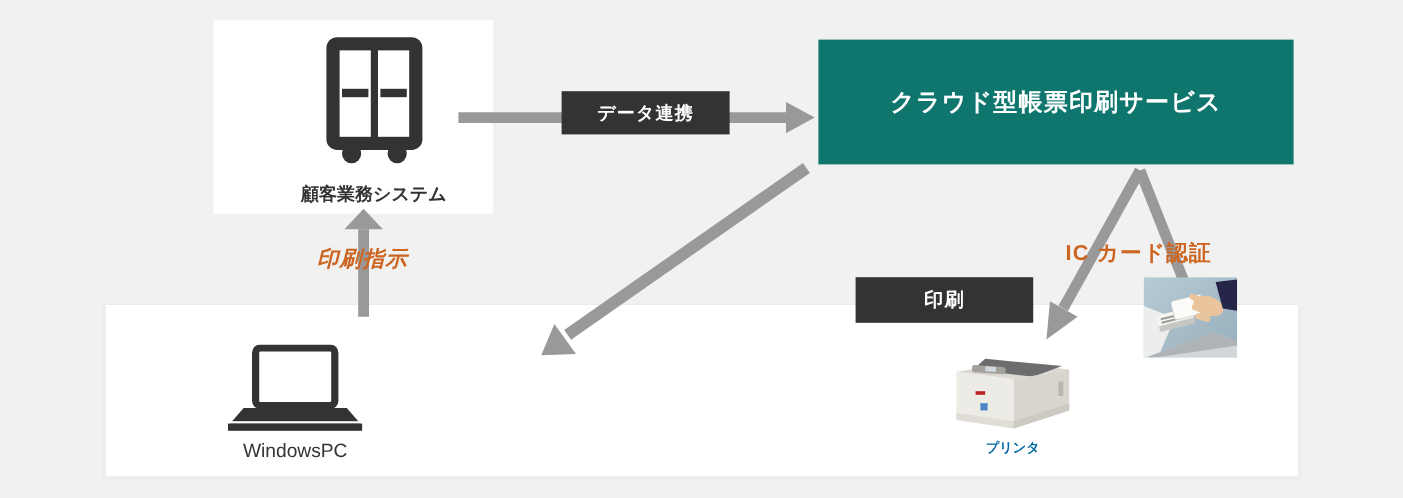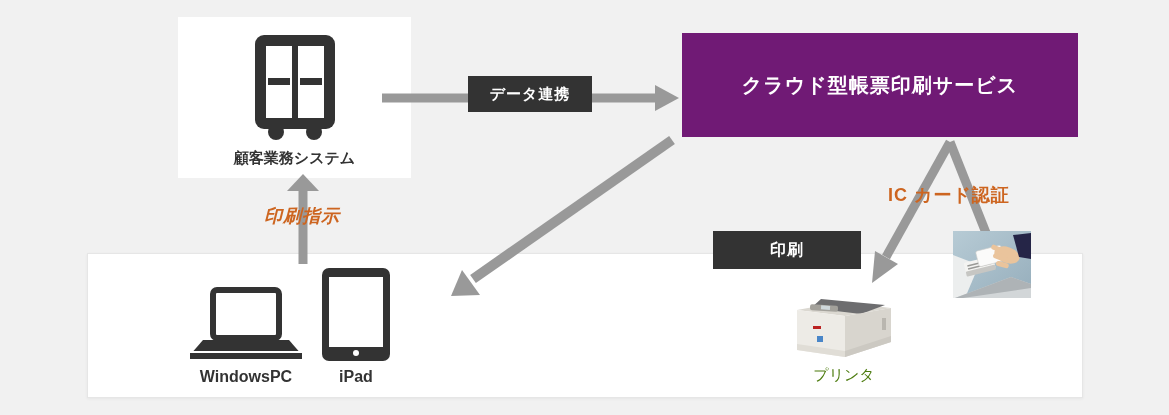--- a/index.html
+++ b/index.html
@@ -7,45 +7,45 @@
   .canvas{position:relative;width:1169px;height:415px;background:#f1f1f1;overflow:hidden;}
 
   .white-box{position:absolute;background:#ffffff;}
   .top-box{left:178px;top:17px;width:233px;height:161px;}
   .bottom-box{left:87px;top:253px;width:996px;height:145px;border:1px solid #e6e6e6;box-sizing:border-box;box-shadow:0 1px 3px rgba(0,0,0,0.05);}
 
   .arrows{position:absolute;left:0;top:0;width:1169px;height:415px;pointer-events:none;}
 
   .badge{position:absolute;background:#333333;color:#ffffff;font-weight:bold;
          display:flex;align-items:center;justify-content:center;letter-spacing:1px;}
-  .badge-datalink{left:468px;top:76px;width:124px;height:36px;font-size:15px;}
+  .badge-datalink{left:468px;top:76px;width:140px;height:36px;font-size:15px;}
   .badge-preview{left:525px;top:178px;width:123px;height:35px;font-size:15px;}
   .badge-print{left:713px;top:231px;width:148px;height:38px;font-size:16px;}
 
-  .orange-box{position:absolute;left:682px;top:33px;width:396px;height:104px;background:#701a75;
+  .orange-box{position:absolute;left:682px;top:33px;width:396px;height:104px;background:#0f766e;
               color:#ffffff;font-size:20px;font-weight:bold;display:flex;align-items:center;justify-content:center;letter-spacing:1px;}
 
   .flow-label{position:absolute;color:#cd6520;font-size:18px;font-weight:bold;letter-spacing:1px;white-space:nowrap;}
   .flow-print-instruction{left:264px;top:204px;font-style:italic;}
-  .flow-ic-auth{left:888px;top:183px;}
+  .flow-ic-auth{left:888px;top:199px;}
 
   .node-label{color:#333333;font-weight:bold;text-align:center;}
 
   .system-inner{position:absolute;left:178px;top:17px;width:233px;height:155px;
-                display:flex;flex-direction:column;align-items:center;justify-content:center;}
+                display:flex;flex-direction:column;align-items:center;justify-content:space-between;padding-left:17px;}
   .system-inner svg{margin-top:12px;}
   .system-label{font-size:15px;margin-top:6px;}
 
   .device{position:absolute;display:flex;flex-direction:column;align-items:center;}
   .device-pc{left:190px;top:287px;width:112px;}
   .device-ipad{left:322px;top:268px;width:68px;}
-  .device-label{font-size:16px;font-weight:bold;color:#333;margin-top:7px;text-align:center;white-space:nowrap;}
+  .device-label{font-size:16px;font-weight:normal;color:#333;margin-top:7px;text-align:center;white-space:nowrap;}
 
   .printer-wrap{position:absolute;left:783px;top:274px;width:122px;display:flex;flex-direction:column;align-items:center;}
-  .printer-label{font-size:15px;font-weight:normal;color:#4d7c0f;margin-top:4px;}
+  .printer-label{font-size:11px;font-weight:bold;color:#0369a1;margin-top:4px;}
 
   .ic-image{position:absolute;left:953px;top:231px;width:78px;height:67px;}
 </style>
 </head>
 <body>
 
 <div class="canvas">
 
   <div class="white-box top-box"></div>
   <div class="white-box bottom-box"></div>
@@ -107,28 +107,20 @@
   <div class="device device-pc">
     <svg width="112" height="74" viewBox="0 0 112 74">
       <rect x="23" y="3" width="66" height="48" rx="4" fill="#ffffff" stroke="#333333" stroke-width="6"></rect>
       <polygon points="13,53 99,53 112,68 0,68" fill="#333333"></polygon>
       <rect x="0" y="64" width="112" height="2" fill="#ffffff"></rect>
       <rect x="0" y="66" width="112" height="6" fill="#333333"></rect>
     </svg>
     <div class="device-label">WindowsPC</div>
   </div>
 
-  <div class="device device-ipad">
-    <svg width="68" height="93" viewBox="0 0 68 93">
-      <rect x="0" y="0" width="68" height="93" rx="7" fill="#333333"></rect>
-      <rect x="7" y="9" width="54" height="70" fill="#ffffff"></rect>
-      <circle cx="34" cy="85" r="3" fill="#ffffff"></circle>
-    </svg>
-    <div class="device-label">iPad</div>
-  </div>
 
   <div class="printer-wrap">
     <svg width="122" height="88" viewBox="0 0 122 88">
       <polygon points="14,36 58,28 108,34 62,42" fill="#dbd8d1"></polygon>
       <polygon points="38,25 102,31 78,40 28,34" fill="#6d6d6f"></polygon>
       <polygon points="14,36 62,42 62,83 14,76" fill="#edebe6"></polygon>
       <polygon points="62,42 108,34 108,68 62,83" fill="#d8d5ce"></polygon>
       <rect x="27" y="31" width="28" height="6" rx="2" fill="#a3a19b" transform="rotate(4 41 34)"></rect>
       <rect x="38" y="31.5" width="9" height="4" fill="#cfd8dc" transform="rotate(4 41 34)"></rect>
       <rect x="30" y="52" width="8" height="3" fill="#bb2222"></rect>

